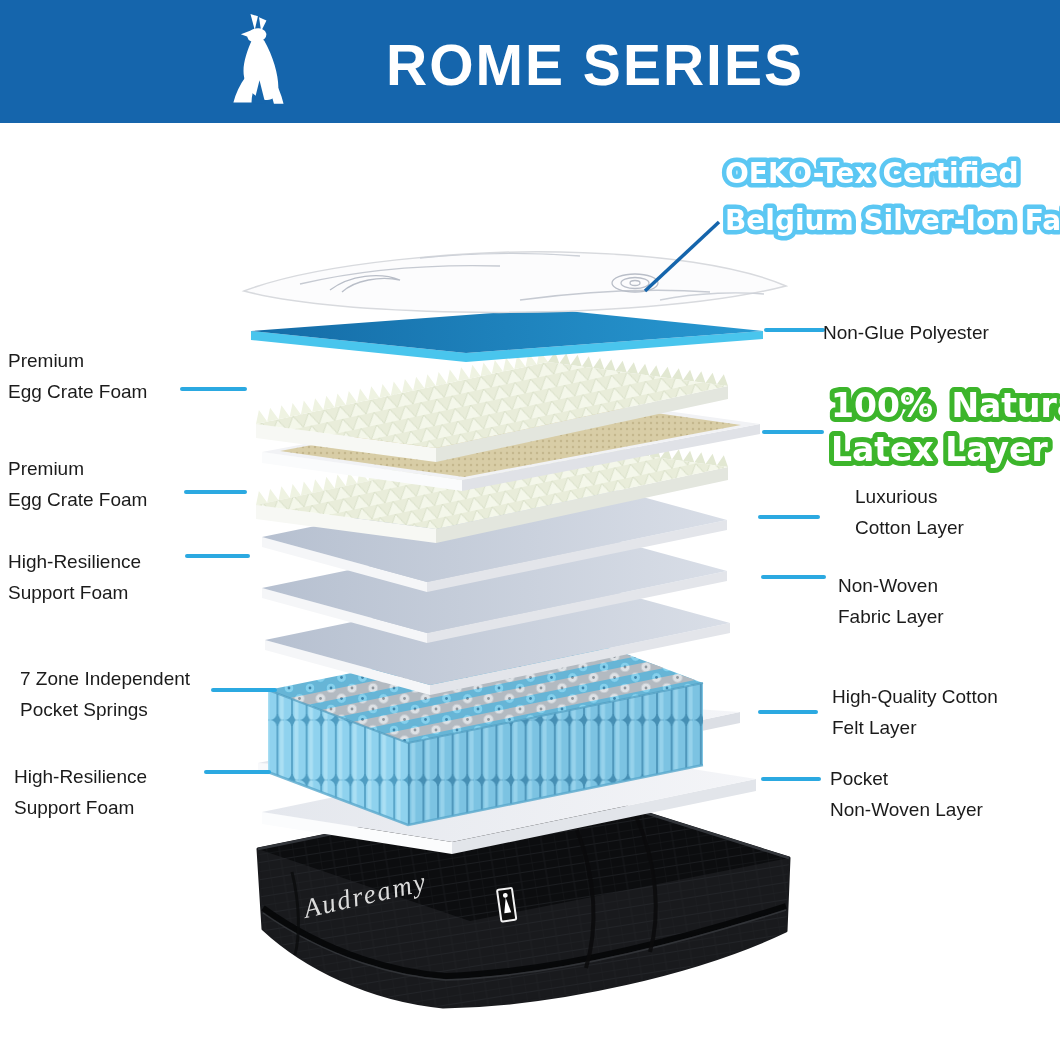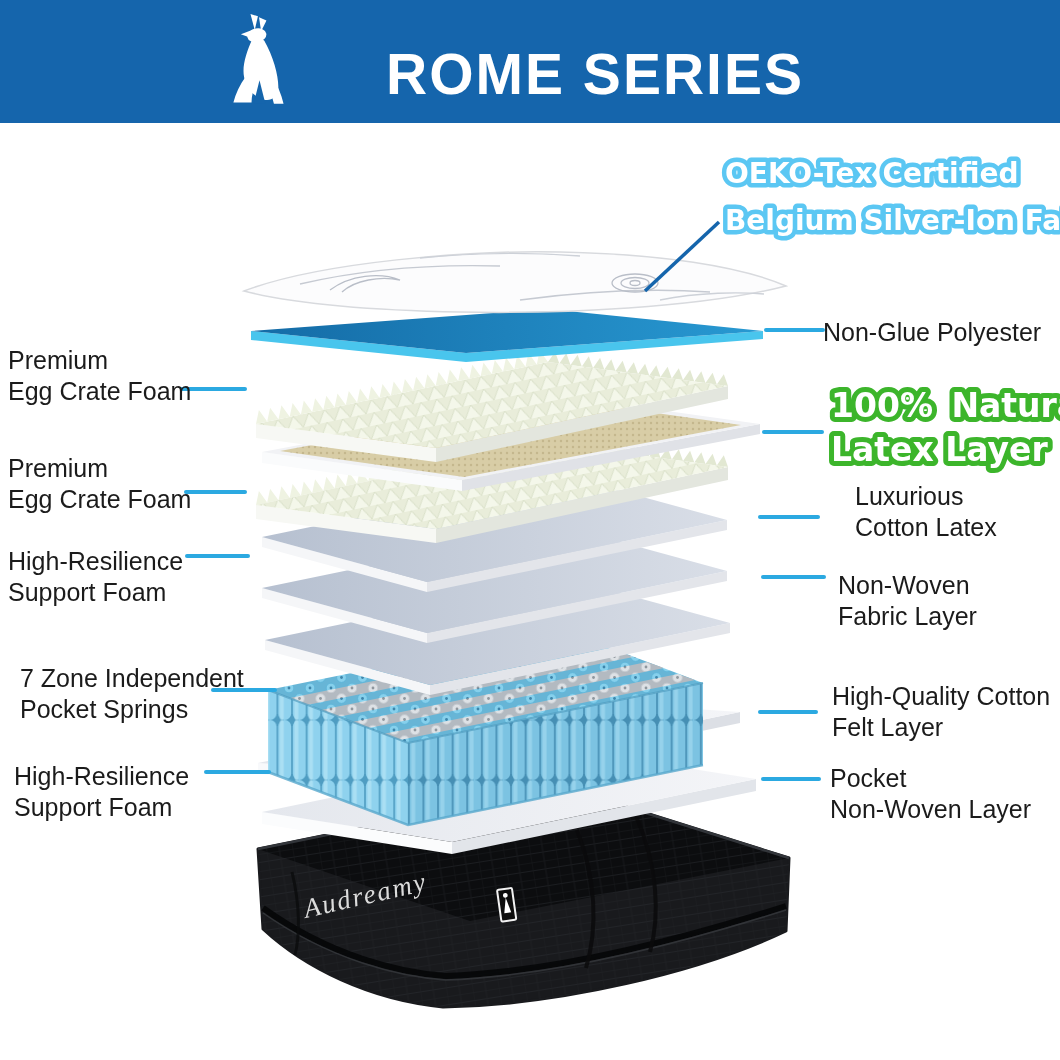--- a/index.html
+++ b/index.html
@@ -3,29 +3,29 @@
 <meta charset="utf-8">
 <style>
   html,body{margin:0;padding:0;background:#fff;}
   body{width:1060px;height:1060px;position:relative;overflow:hidden;
        font-family:"Liberation Sans",sans-serif;}
   .stage{position:absolute;left:0;top:0;width:1060px;height:1060px;}
 
   
   .topbar{position:absolute;left:0;top:0;width:1060px;height:123px;background:#1565ac;}
   .logo{position:absolute;left:227px;top:13px;width:64px;height:96px;}
-  .title{position:absolute;left:130px;top:12px;width:930px;height:123px;
+  .title{position:absolute;left:130px;top:3px;width:930px;height:123px;
          display:flex;align-items:center;justify-content:center;
          color:#ffffff;font-size:57px;font-weight:bold;letter-spacing:2px;}
 
   
   .svgmain{position:absolute;left:0;top:0;width:1060px;height:1060px;}
 
   
-  .lbl{position:absolute;color:#1b1b1b;font-size:25px;line-height:31px;z-index:5;white-space:nowrap;}
+  .lbl{position:absolute;color:#1b1b1b;font-size:19px;line-height:31px;z-index:5;white-space:nowrap;}
 
   .skyTxt{font-family:"DejaVu Sans",sans-serif;font-weight:bold;font-size:28px;
           fill:#ffffff;stroke:#5bc7f3;stroke-width:9px;paint-order:stroke;
           stroke-linejoin:round;stroke-linecap:round;}
   .greenTxt{font-family:"DejaVu Sans",sans-serif;font-weight:bold;font-size:33px;
           fill:#ffffff;stroke:#3cb52b;stroke-width:10px;paint-order:stroke;
           stroke-linejoin:round;stroke-linecap:round;}
   .brandTxt{font-family:"Liberation Serif",serif;font-style:italic;font-size:27px;
           fill:#dcdcdc;letter-spacing:2px;}
   .leader{stroke:#2ba9e1;stroke-width:4;stroke-linecap:round;}
@@ -242,21 +242,21 @@
   <div class="lbl" style="left:14px;top:761px">
     <span>High-Resilience</span><br>
     <span>Support Foam</span>
   </div>
 
   <div class="lbl" style="left:823px;top:317px">
     <span>Non-Glue Polyester</span>
   </div>
   <div class="lbl" style="left:855px;top:481px">
     <span>Luxurious</span><br>
-    <span>Cotton Latex</span>
+    <span>Cotton Layer</span>
   </div>
   <div class="lbl" style="left:838px;top:570px">
     <span>Non-Woven</span><br>
     <span>Fabric Layer</span>
   </div>
   <div class="lbl" style="left:832px;top:681px">
     <span>High-Quality Cotton</span><br>
     <span>Felt Layer</span>
   </div>
   <div class="lbl" style="left:830px;top:763px">

